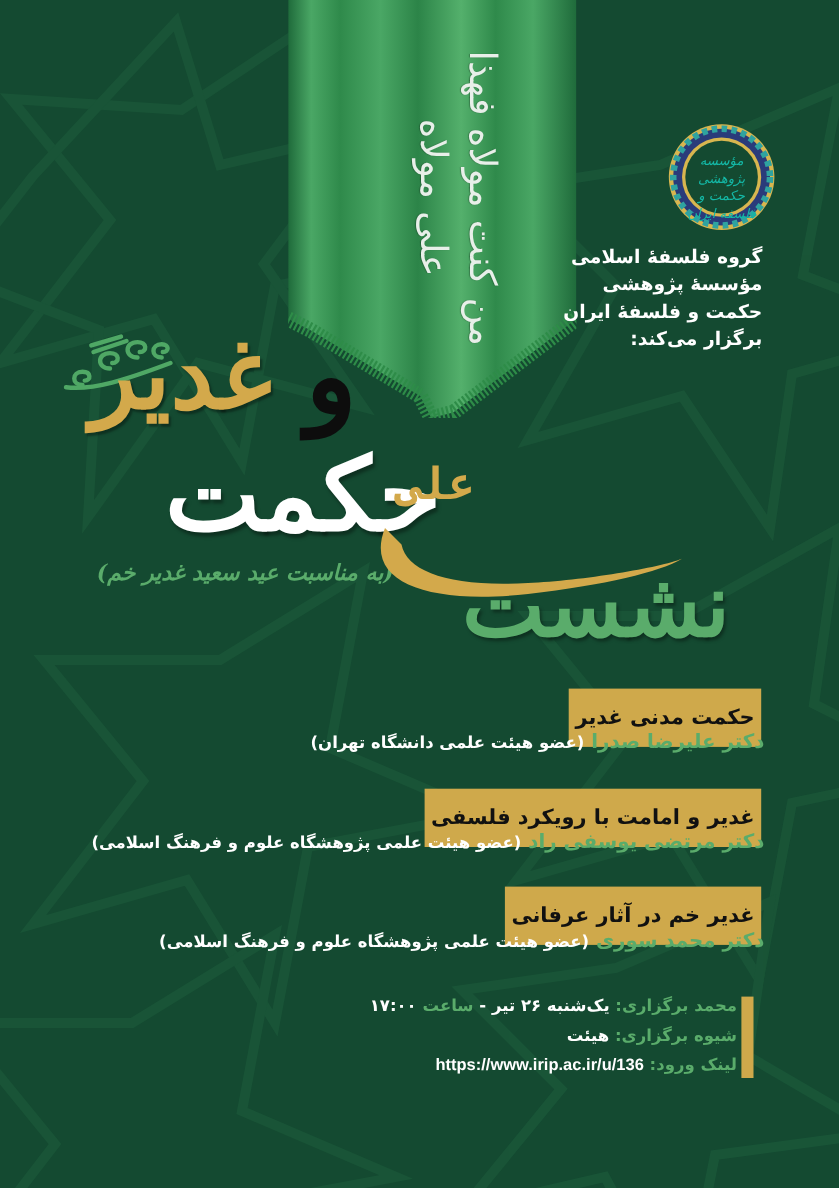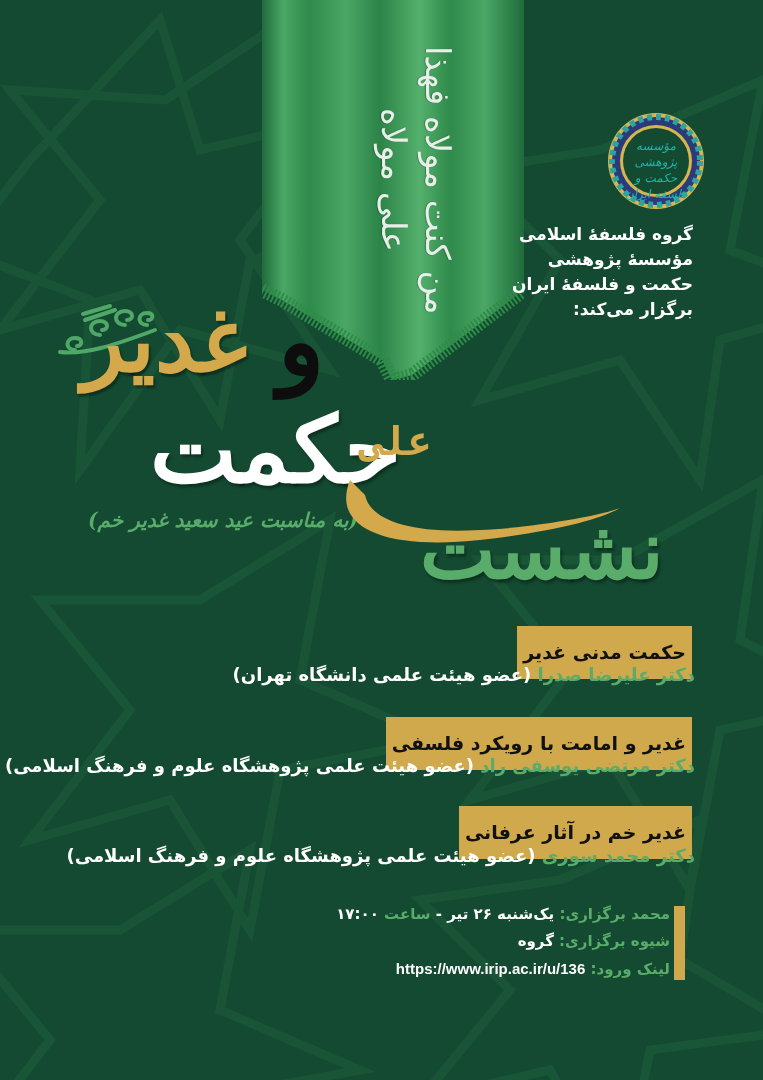--- a/index.html
+++ b/index.html
@@ -77,21 +77,21 @@
   
   .session-title {
     position: absolute; right: 71px; z-index: 4; background: #cfa94b; color: #111;
     font-size: 19px; font-weight: bold; line-height: 29px; padding: 12px 6px; white-space: nowrap;
   }
   .session-speaker {
     position: absolute; right: 68px; z-index: 4; white-space: nowrap;
     font-size: 18px; font-weight: bold; line-height: 28px;
   }
   .speaker-name { color: #5aac6b; }
-  .speaker-aff { color: #ffffff; font-size: 18px; }
+  .speaker-aff { color: #ffffff; font-size: 15px; }
 
   
   .details-bar { position: absolute; left: 674px; top: 906px; width: 11px; height: 74px; background: #cfa94b; z-index: 4; }
   .details {
     position: absolute; right: 93px; top: 901px; z-index: 4; text-align: right;
     font-size: 15px; font-weight: bold; line-height: 27px;
   }
   .details .lbl { color: #5aac6b; margin-top: 44px; }
   .details .val { color: #ffffff; }
   .details .url { direction: ltr; unicode-bidi: embed; font-family: "Liberation Sans", sans-serif; }
@@ -188,19 +188,19 @@
 <div class="details">
   <div>
     <span class="lbl">محمد برگزاری:</span>
     <span class="val">یک‌شنبه ۲۶ تیر</span>
     <span class="val"> - </span>
     <span class="lbl">ساعت</span>
     <span class="val">۱۷:۰۰</span>
   </div>
   <div>
     <span class="lbl">شیوه برگزاری:</span>
-    <span class="val">گروه</span>
+    <span class="val">هیئت</span>
   </div>
   <div>
     <span class="lbl">لینک ورود:</span>
     <span class="val url">https://www.irip.ac.ir/u/136</span>
   </div>
 </div>
 
 </body></html>

